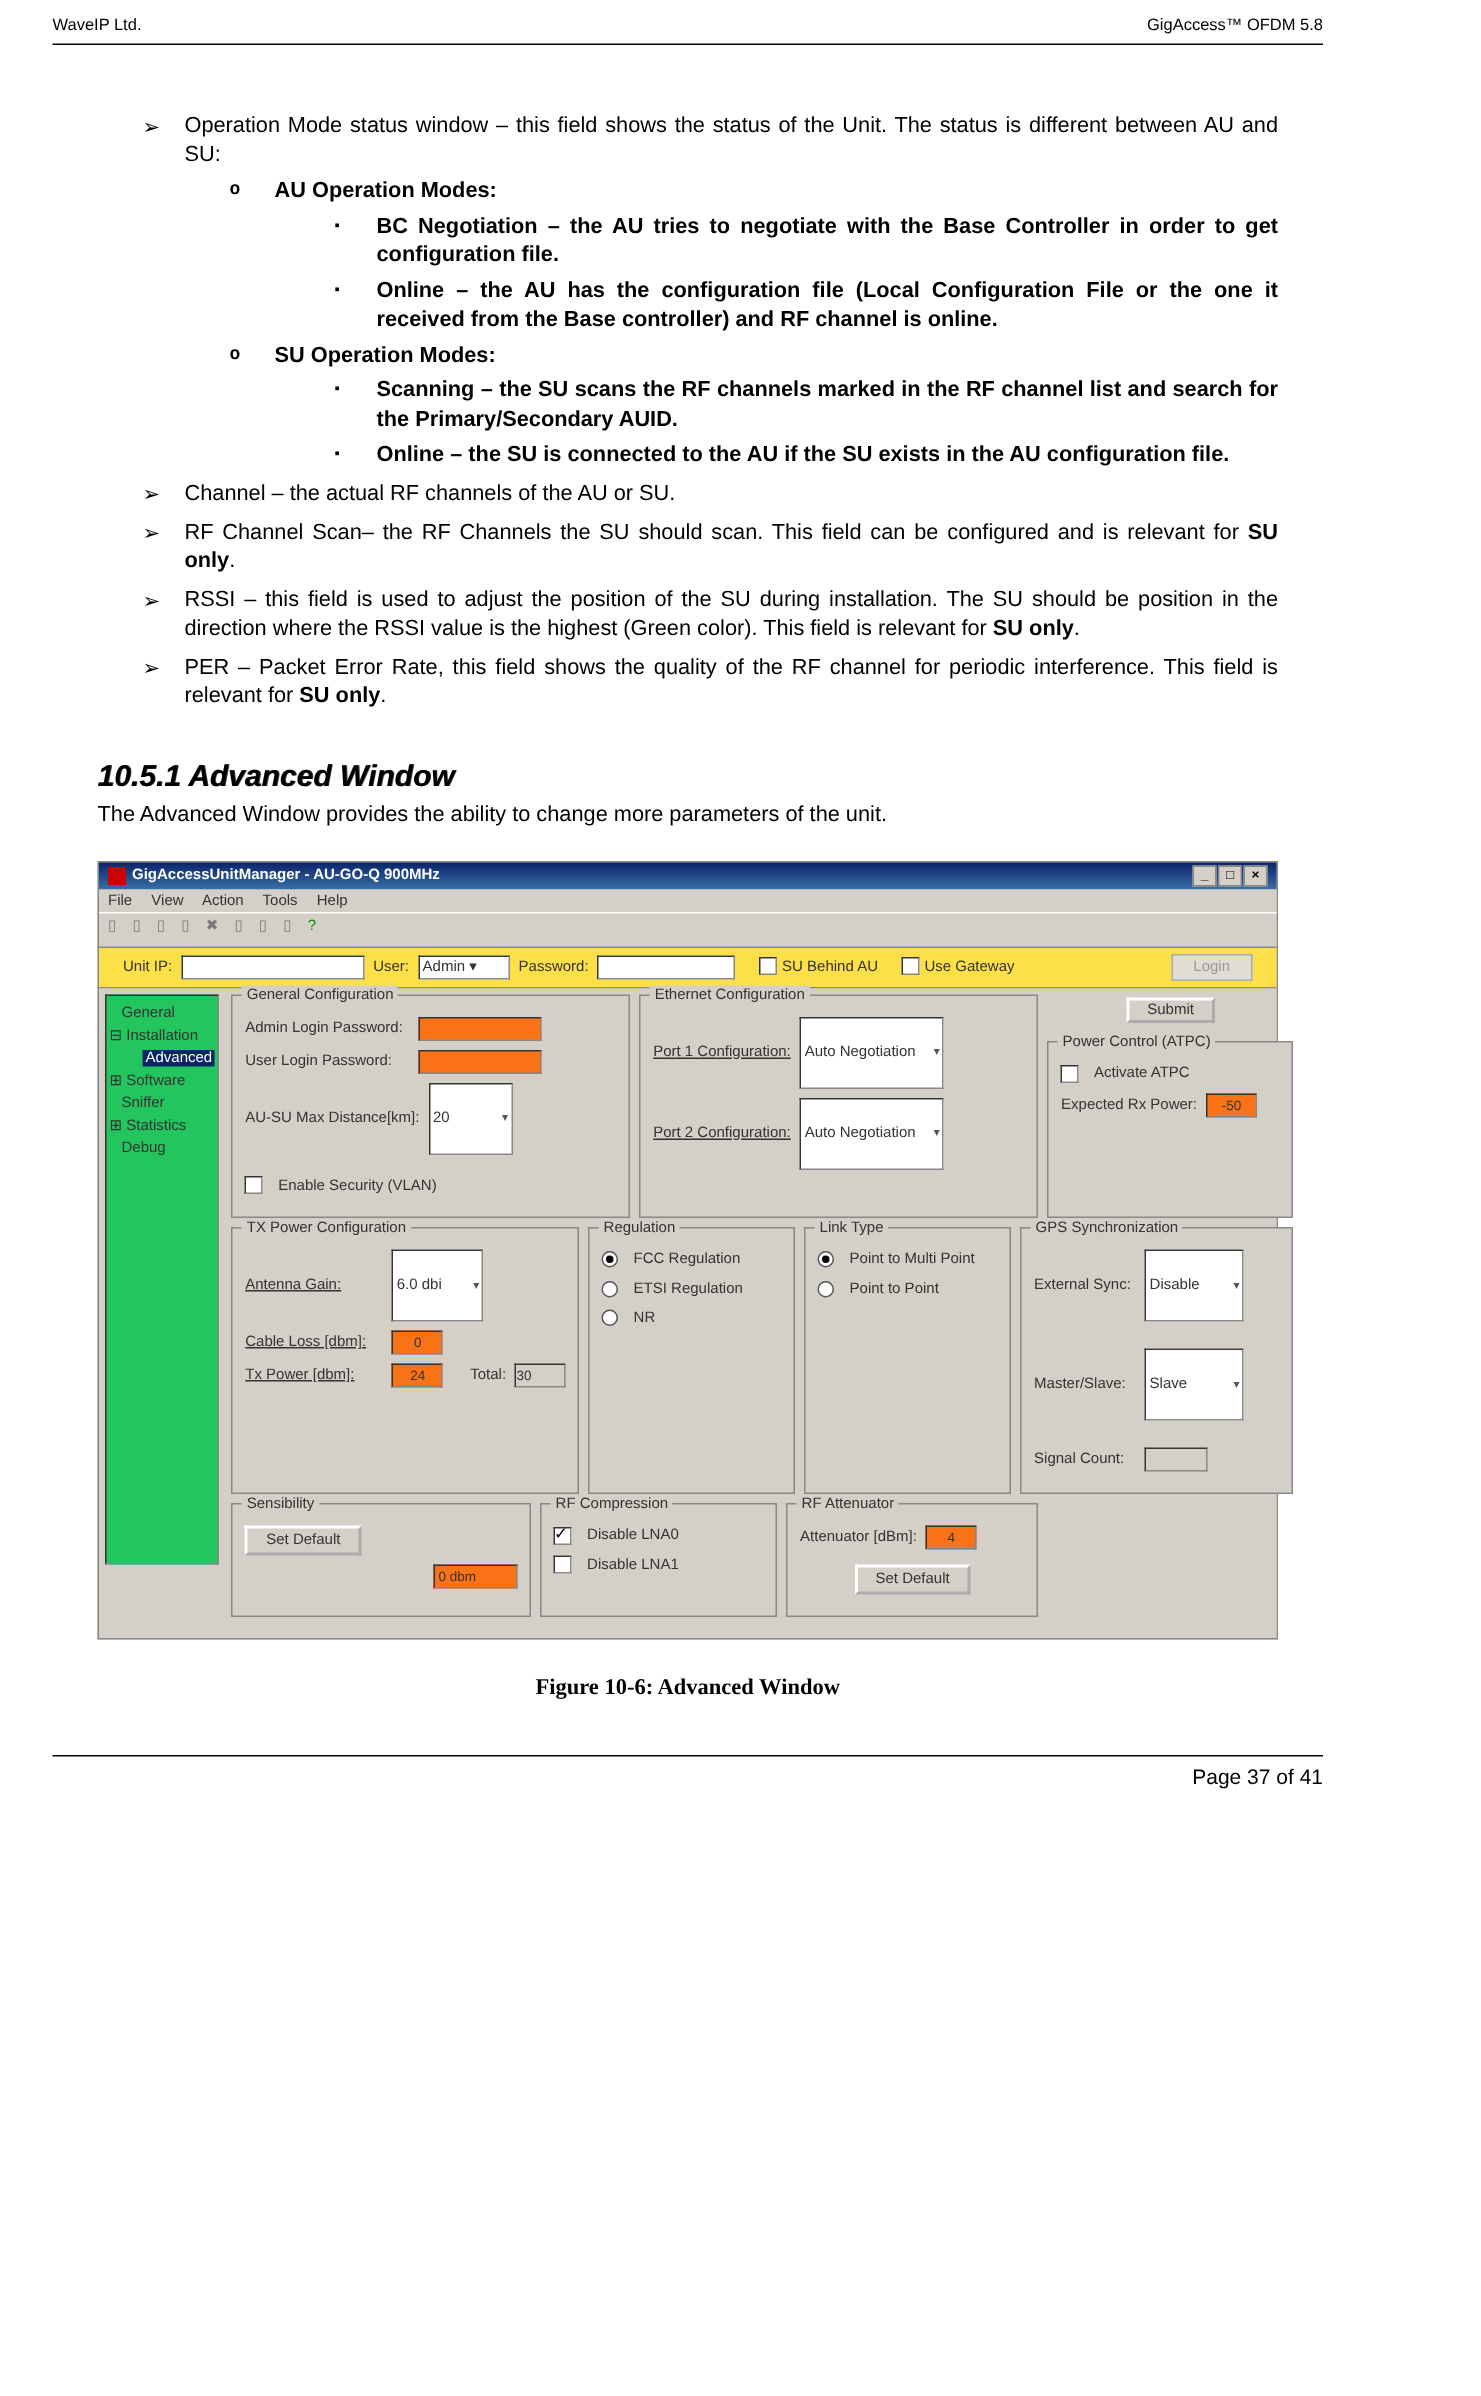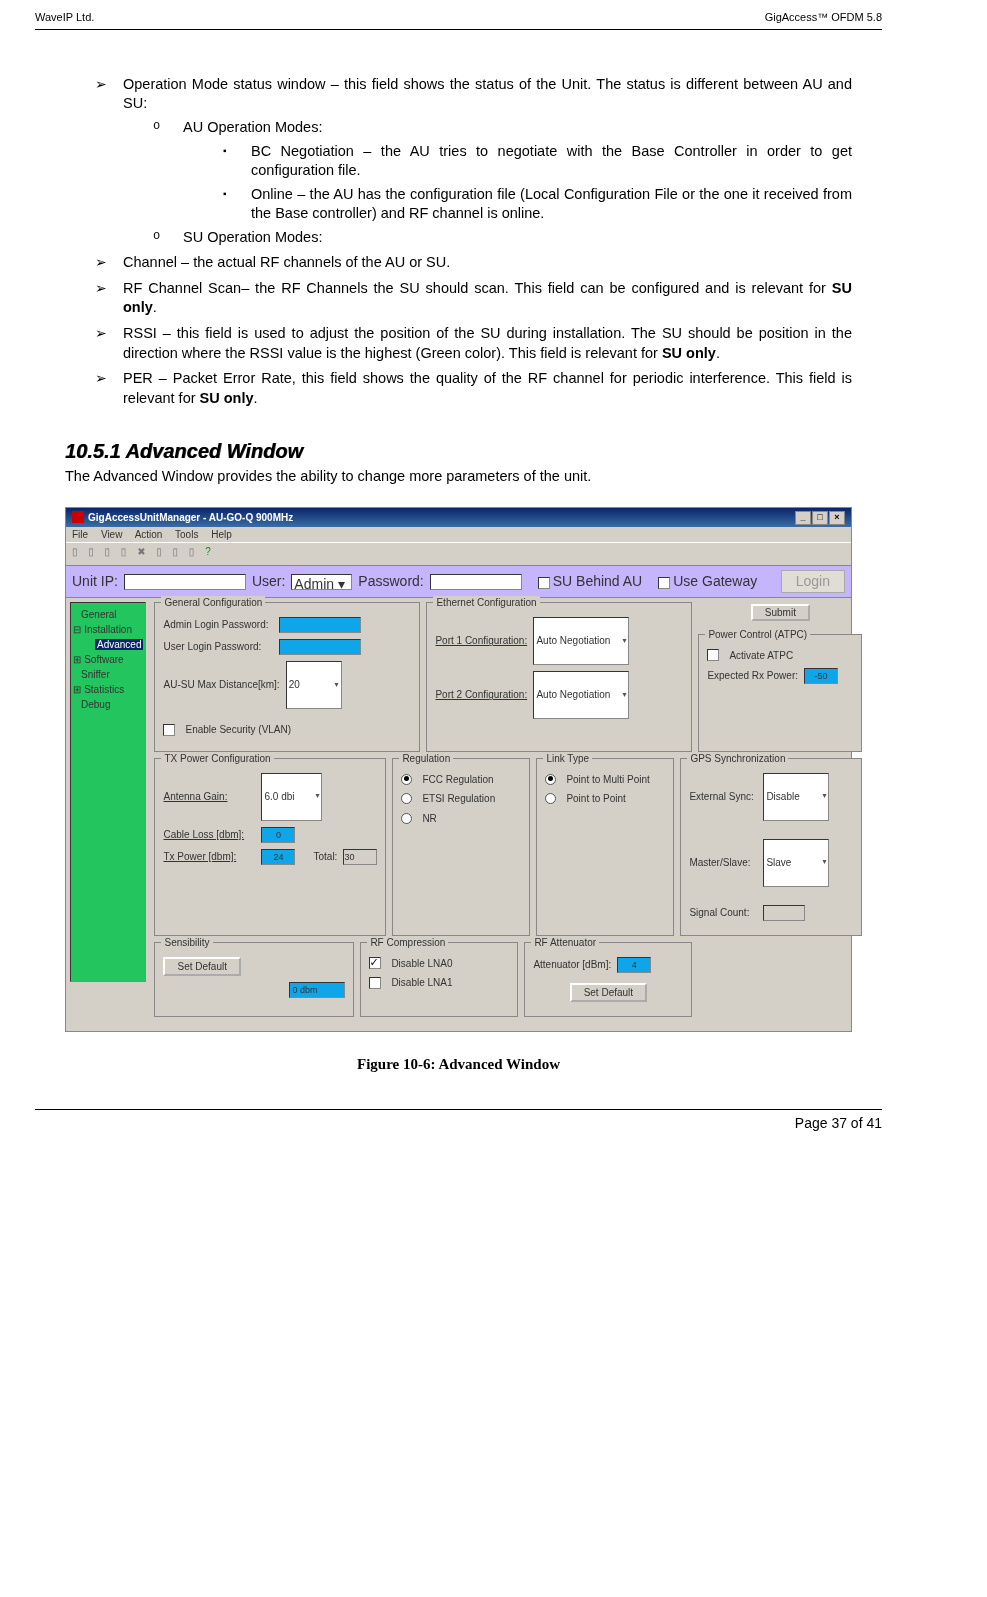--- a/index.html
+++ b/index.html
@@ -44,20 +44,21 @@
   ul.sub1 {
     list-style: none;
     padding-left: 30px;
     margin: 4px 0;
   }
   ul.sub1 > li {
     position: relative;
     padding-left: 30px;
     margin-bottom: 4px;
     text-align: left;
+    font-weight: bold;
   }
   ul.sub1 > li::before {
     content: "o";
     position: absolute;
     left: 0;
     top: 0;
     font-family: "Courier New", monospace;
     font-size: 12px;
   }
   ul.sub2 {
@@ -149,27 +150,27 @@
   .toolbar {
     background: #d4d0c8;
     padding: 2px 6px;
     border-top: 1px solid #fff;
     border-bottom: 1px solid #888;
     height: 18px;
     color: #777;
     letter-spacing: 4px;
   }
   .iprow {
-    background: #c4b5fd;
-    padding: 4px 6px;
+    background: #fde047;
+    padding: 4px 16px;
     display: flex;
     align-items: center;
     gap: 6px;
     border-bottom: 1px solid #888;
-    font-size: 14px;
+    font-size: 10px;
   }
   .iprow .field {
     background: #fff;
     border: 1px inset #888;
     height: 14px;
     display: inline-block;
   }
   .iprow .dd { width: 120px; }
   .iprow .dd2 { width: 55px; background:#fff; border:1px inset #888; height:14px; padding:0 2px;}
   .iprow .pw { width: 90px; }
@@ -214,21 +215,21 @@
     flex:1;
   }
   .group .title {
     position: absolute;
     top: -7px; left: 6px;
     background: #d4d0c8;
     padding: 0 3px;
     font-size: 10px;
   }
   .fld {
-    background:#0ea5e9; border:1px inset #888; height:14px;
+    background:#f97316; border:1px inset #888; height:14px;
     display:inline-block; vertical-align:middle;
   }
   .dd3 { width:90px; background:#fff; border:1px inset #888; height:14px; display:inline-flex; align-items:center; padding:16px 2px; justify-content:space-between;}
   .dd3::after { content:"▾"; font-size:8px; color:#555;}
   .line { margin: 6px 0; display:flex; align-items:center; gap:6px; }
   .line label { min-width: 110px; }
   .radio { display:inline-block; width:9px; height:9px; border:1px solid #555; border-radius:50%; background:#fff; vertical-align:middle; margin-right:4px; position:relative;}
   .radio.on::after{content:"";position:absolute;left:1.5px;top:1.5px;width:5px;height:5px;background:#000;border-radius:50%;}
   .chk { display:inline-block; width:10px; height:10px; border:1px inset #888; background:#fff; vertical-align:middle; margin-right:4px; position:relative;}
   .chk.on::after{content:"✓"; position:absolute; left:-1px; top:-3px; font-size:11px; color:#000;}
@@ -257,20 +258,24 @@
     <ul class="sub1">
       <li>
         <span>AU Operation Modes:</span>
         <ul class="sub2">
           <li>BC Negotiation – the AU tries to negotiate with the Base Controller in order to get configuration file.</li>
           <li>Online – the AU has the configuration file (Local Configuration File or the one it received from the Base controller) and RF channel is online.</li>
         </ul>
       </li>
       <li>
         <span>SU Operation Modes:</span>
+        <ul class="sub2">
+          <li>Scanning – the SU scans the RF channels marked in the RF channel list and search for the Primary/Secondary AUID.</li>
+          <li>Online – the SU is connected to the AU if the SU exists in the AU configuration file.</li>
+        </ul>
       </li>
     </ul>
   </li>
   <li>Channel – the actual RF channels of the AU or SU.</li>
   <li>
     <span>RF Channel Scan– the RF Channels the SU should scan. This field can be configured and is relevant for </span><b>SU only</b><span>.</span>
   </li>
   <li>
     <span>RSSI – this field is used to adjust the position of the SU during installation. The SU should be position in the direction where the RSSI value is the highest (Green color). This field is relevant for </span><b>SU only</b><span>.</span>
   </li>

